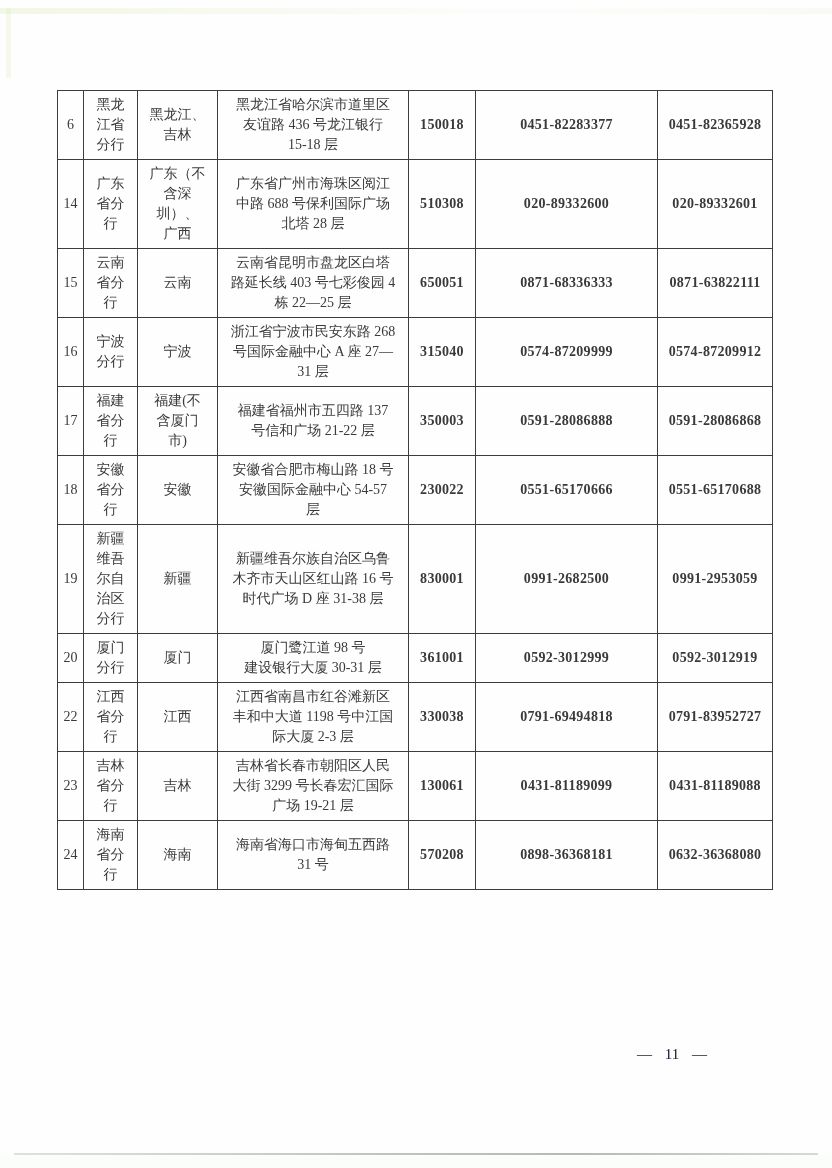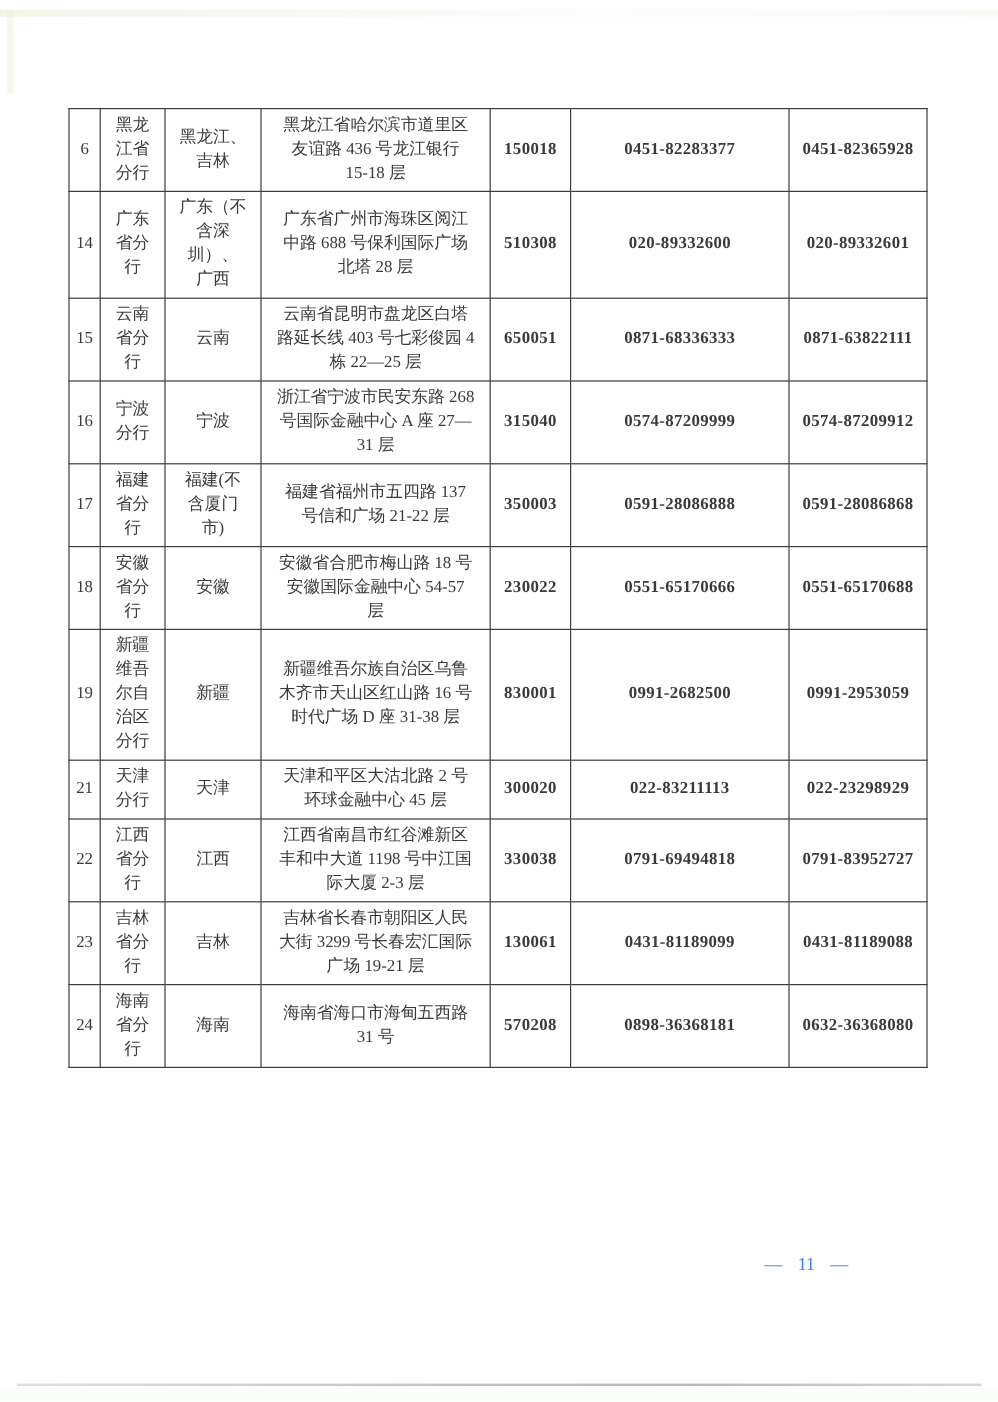--- a/index.html
+++ b/index.html
@@ -70,21 +70,21 @@
     font-weight: bold;
   }
   td.col-address { line-height: 21px; font-family: Liberation Serif, serif; }
 
   .page-number {
     position: absolute;
     left: 612px; top: 1046px;
     width: 120px;
     text-align: center;
     font-size: 15px;
-    color: #3b82f6;
+    color: #0f172a;
     word-spacing: 9px;
   }
 </style>
 </head>
 <body>
 
 <div class="page">
   <div class="scan-top-tint"></div>
   <div class="scan-left-tint"></div>
 
@@ -189,29 +189,29 @@
 分行</td>
           <td class="col-region">新疆</td>
           <td class="col-address">新疆维吾尔族自治区乌鲁
 木齐市天山区红山路 16 号
 时代广场 D 座 31-38 层</td>
           <td class="col-postal">830001</td>
           <td class="col-phone1">0991-2682500</td>
           <td class="col-phone2">0991-2953059</td>
         </tr>
         <tr>
-          <td class="col-no">21</td>
-          <td class="col-branch">天津
-分行</td>
-          <td class="col-region">天津</td>
-          <td class="col-address">天津和平区大沽北路 2 号
-环球金融中心 45 层</td>
-          <td class="col-postal">300020</td>
-          <td class="col-phone1">022-83211113</td>
-          <td class="col-phone2">022-23298929</td>
+          <td class="col-no">20</td>
+          <td class="col-branch">厦门
+分行</td>
+          <td class="col-region">厦门</td>
+          <td class="col-address">厦门鹭江道 98 号
+建设银行大厦 30-31 层</td>
+          <td class="col-postal">361001</td>
+          <td class="col-phone1">0592-3012999</td>
+          <td class="col-phone2">0592-3012919</td>
         </tr>
         <tr>
           <td class="col-no">22</td>
           <td class="col-branch">江西
 省分
 行</td>
           <td class="col-region">江西</td>
           <td class="col-address">江西省南昌市红谷滩新区
 丰和中大道 1198 号中江国
 际大厦 2-3 层</td>

